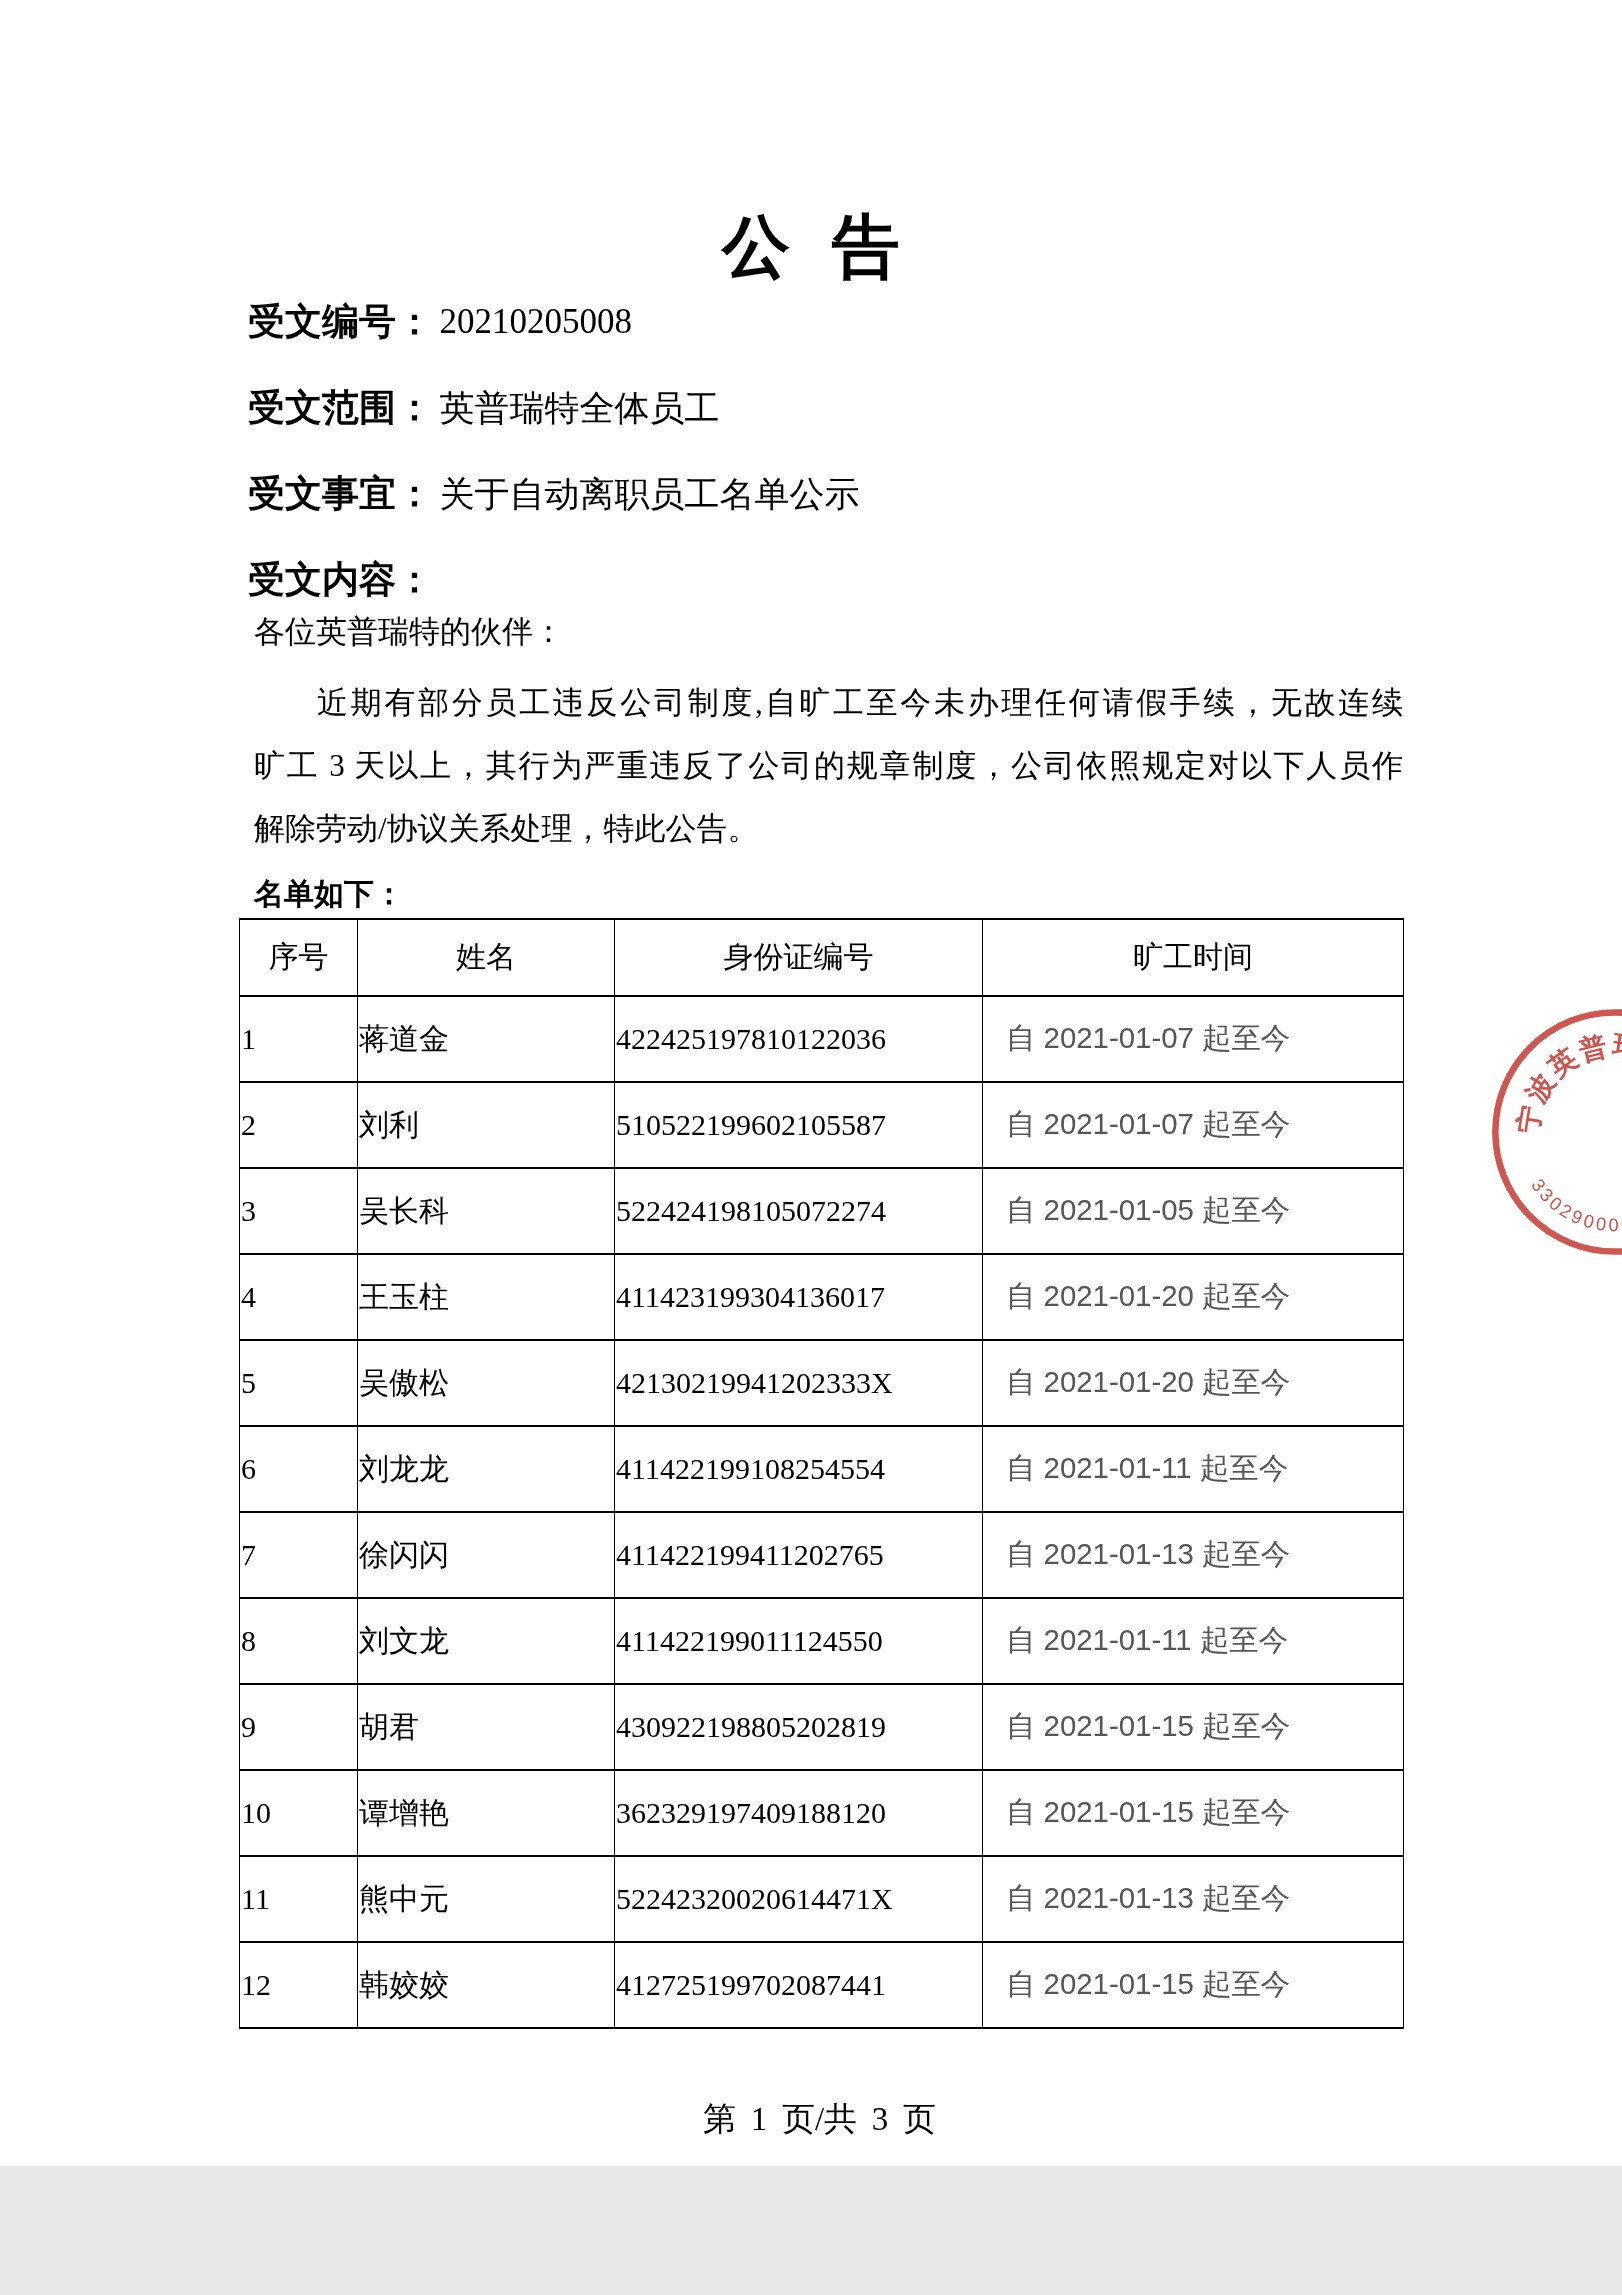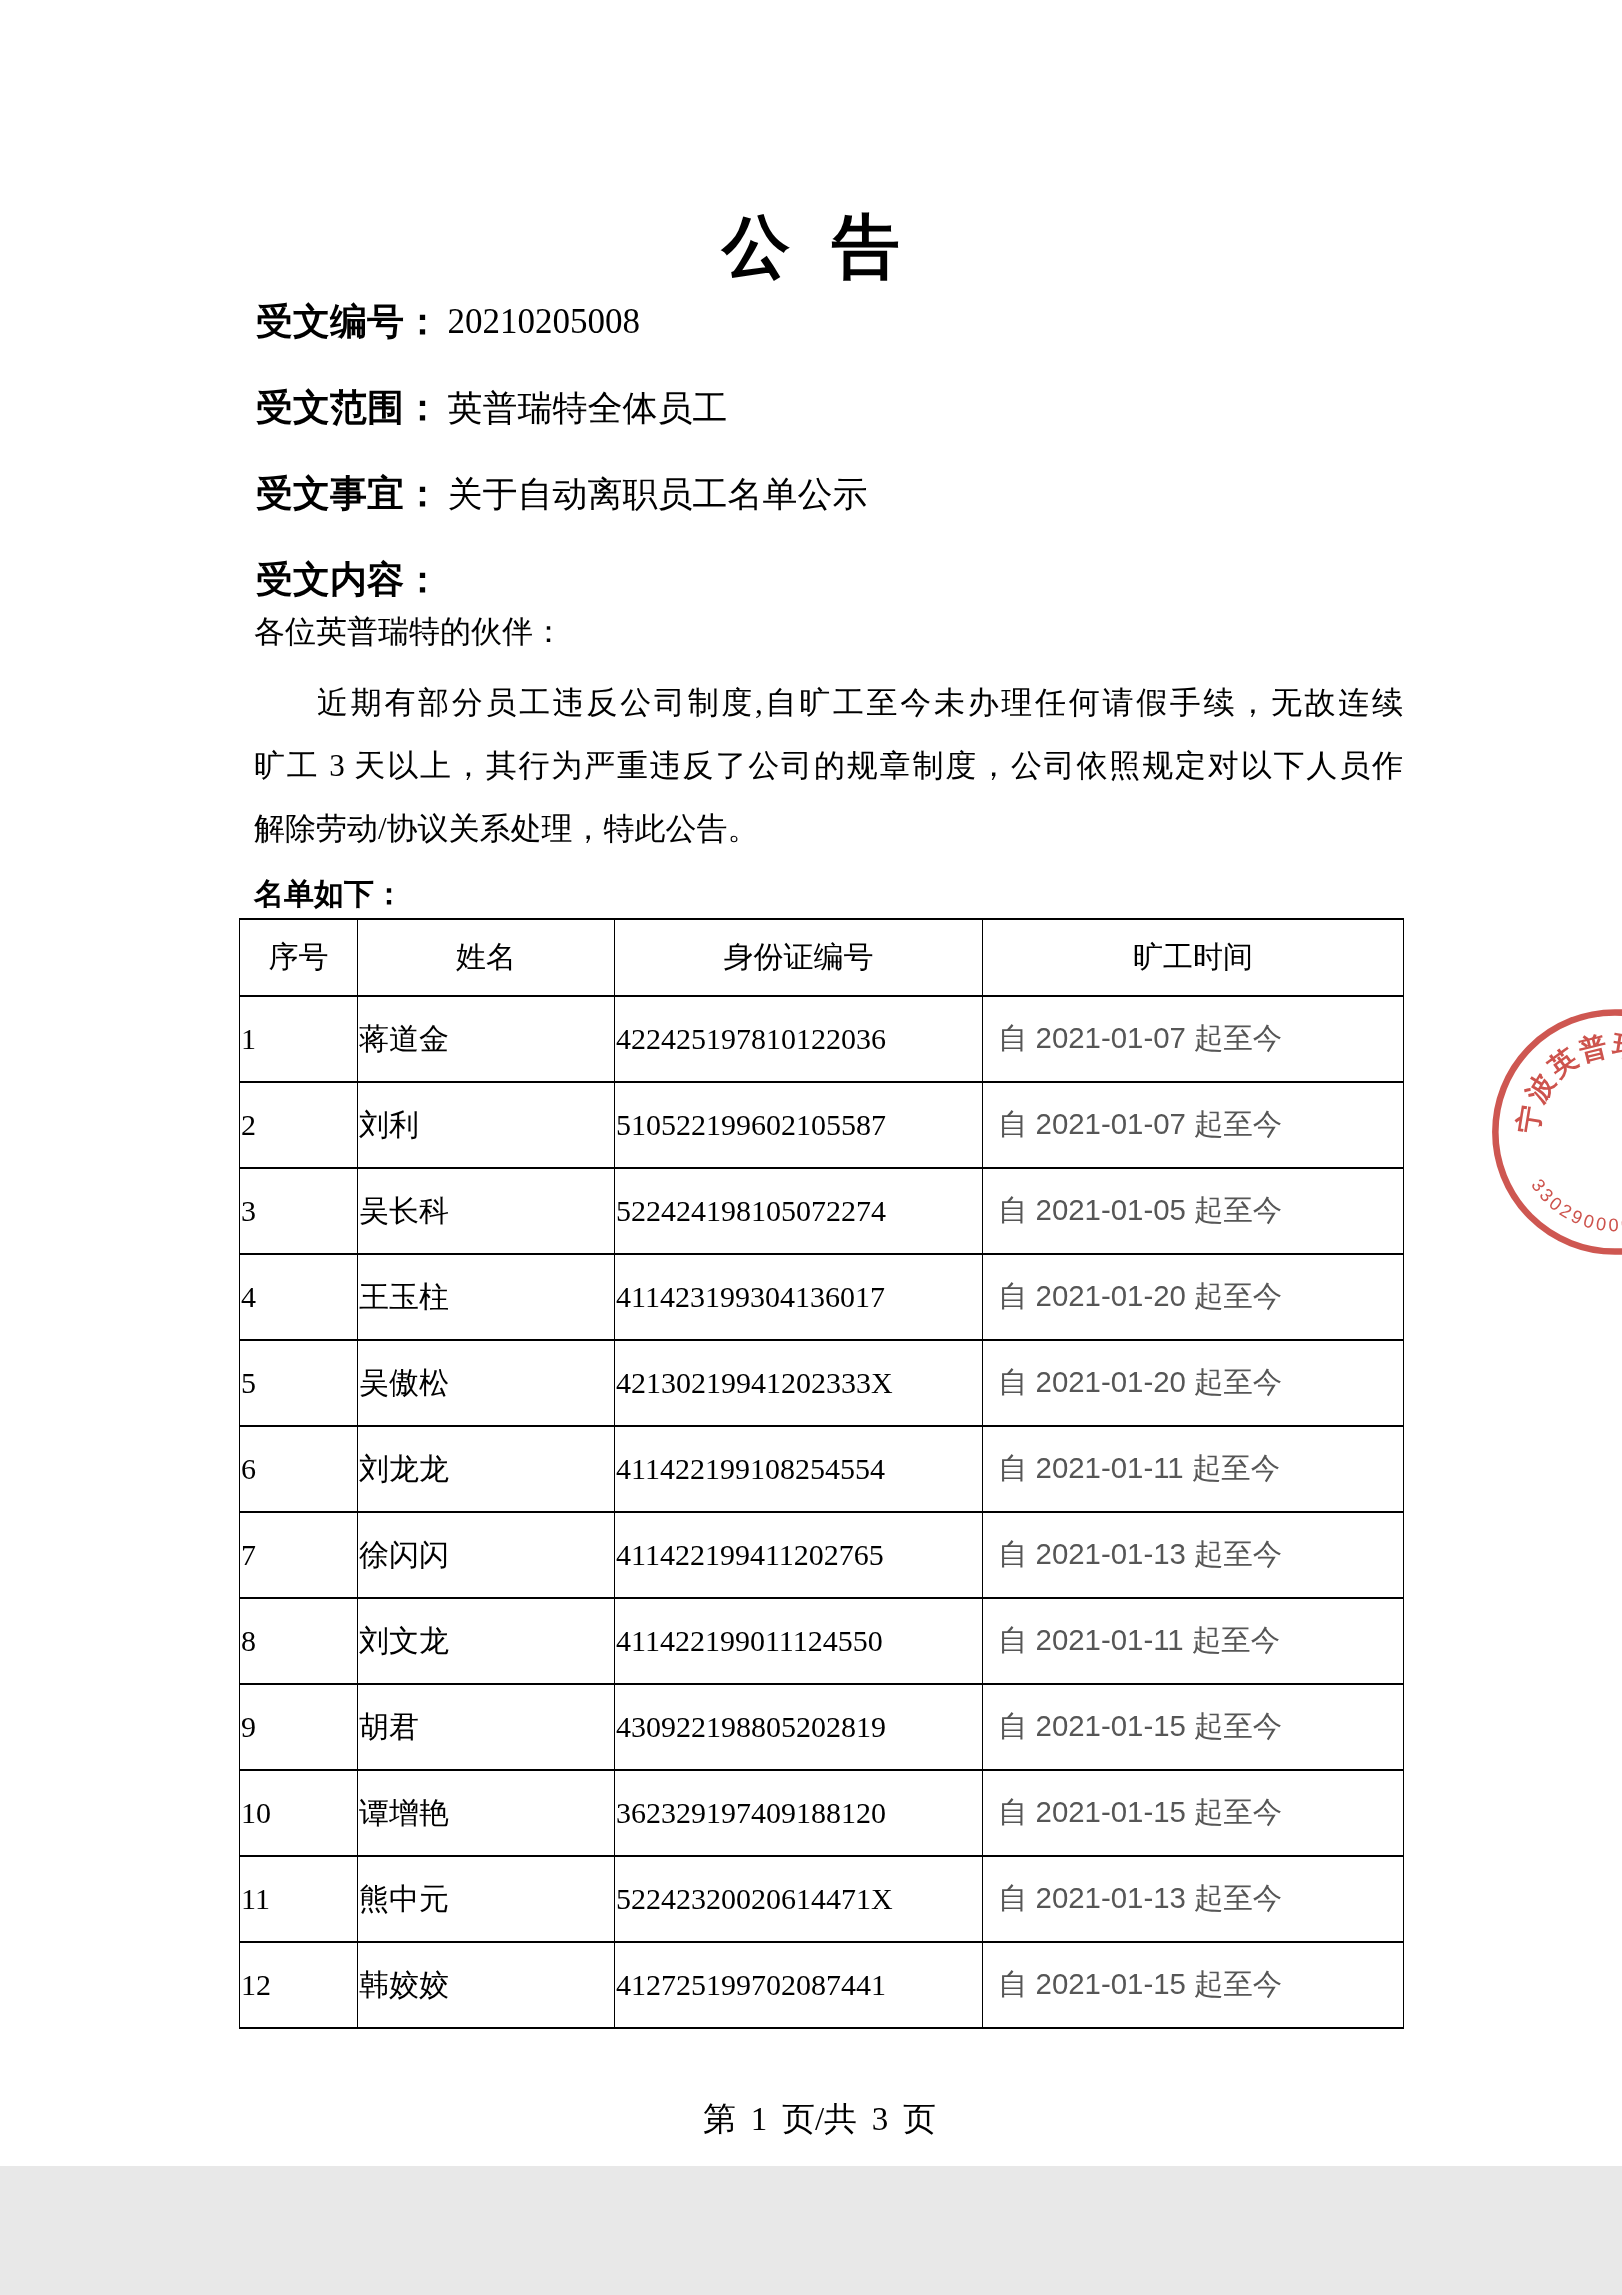--- a/index.html
+++ b/index.html
@@ -10,21 +10,21 @@
     overflow:hidden;
     font-family:"Liberation Serif","DejaVu Serif",serif;
     color:#000;
   }
   .title{
     position:absolute;top:202px;left:0;width:100%;
     text-align:center;
     font-size:68px;font-weight:bold;
     word-spacing:22px;letter-spacing:1.3px;
   }
-  .fields{position:absolute;left:256px;top:279px;}
+  .fields{position:absolute;left:248px;top:279px;}
   .field-line{height:86px;display:flex;align-items:center;}
   .field-label{font-weight:bold;font-size:37px;}
   .field-value{font-size:35px;margin-left:6.5px;}
   .salutation{position:absolute;left:254px;top:611px;font-size:31px;}
   .body-block{position:absolute;left:254px;top:671px;width:1149px;font-size:31px;}
   .body-line{height:63px;line-height:63px;white-space:nowrap;}
   .body-line.just{white-space:normal;text-align:justify;text-align-last:justify;height:63px;line-height:63px;overflow:hidden;}
   .body-line.indent{text-indent:63px;}
   .list-intro{position:absolute;left:254px;top:874px;font-size:30px;font-weight:bold;}
   table.roster{
@@ -36,21 +36,21 @@
     border-top:2.6px solid #000;border-bottom:2.6px solid #000;
     vertical-align:middle;
     font-size:30px;font-weight:normal;
     overflow:hidden;
   }
   .roster thead tr{height:77px;}
   .roster tbody tr{height:86px;}
   .roster td.date{
     font-family:"Liberation Sans","DejaVu Sans",sans-serif;
     font-size:29.4px;color:#565656;
-    text-align:left;padding-left:15px;
+    text-align:left;padding-left:23px;
   }
   .footer{
     position:absolute;top:2097px;left:8px;width:100%;
     text-align:center;font-size:33px;word-spacing:6.5px;
   }
   .stamp{position:absolute;left:1484px;top:1000px;width:139px;height:264px;}
   .stamp text{font-family:"Liberation Serif","DejaVu Serif",serif;font-weight:bold;}
   .stamp .seal-num{font-family:"Liberation Sans","DejaVu Sans",sans-serif;font-weight:normal;}
 </style>
 </head>

